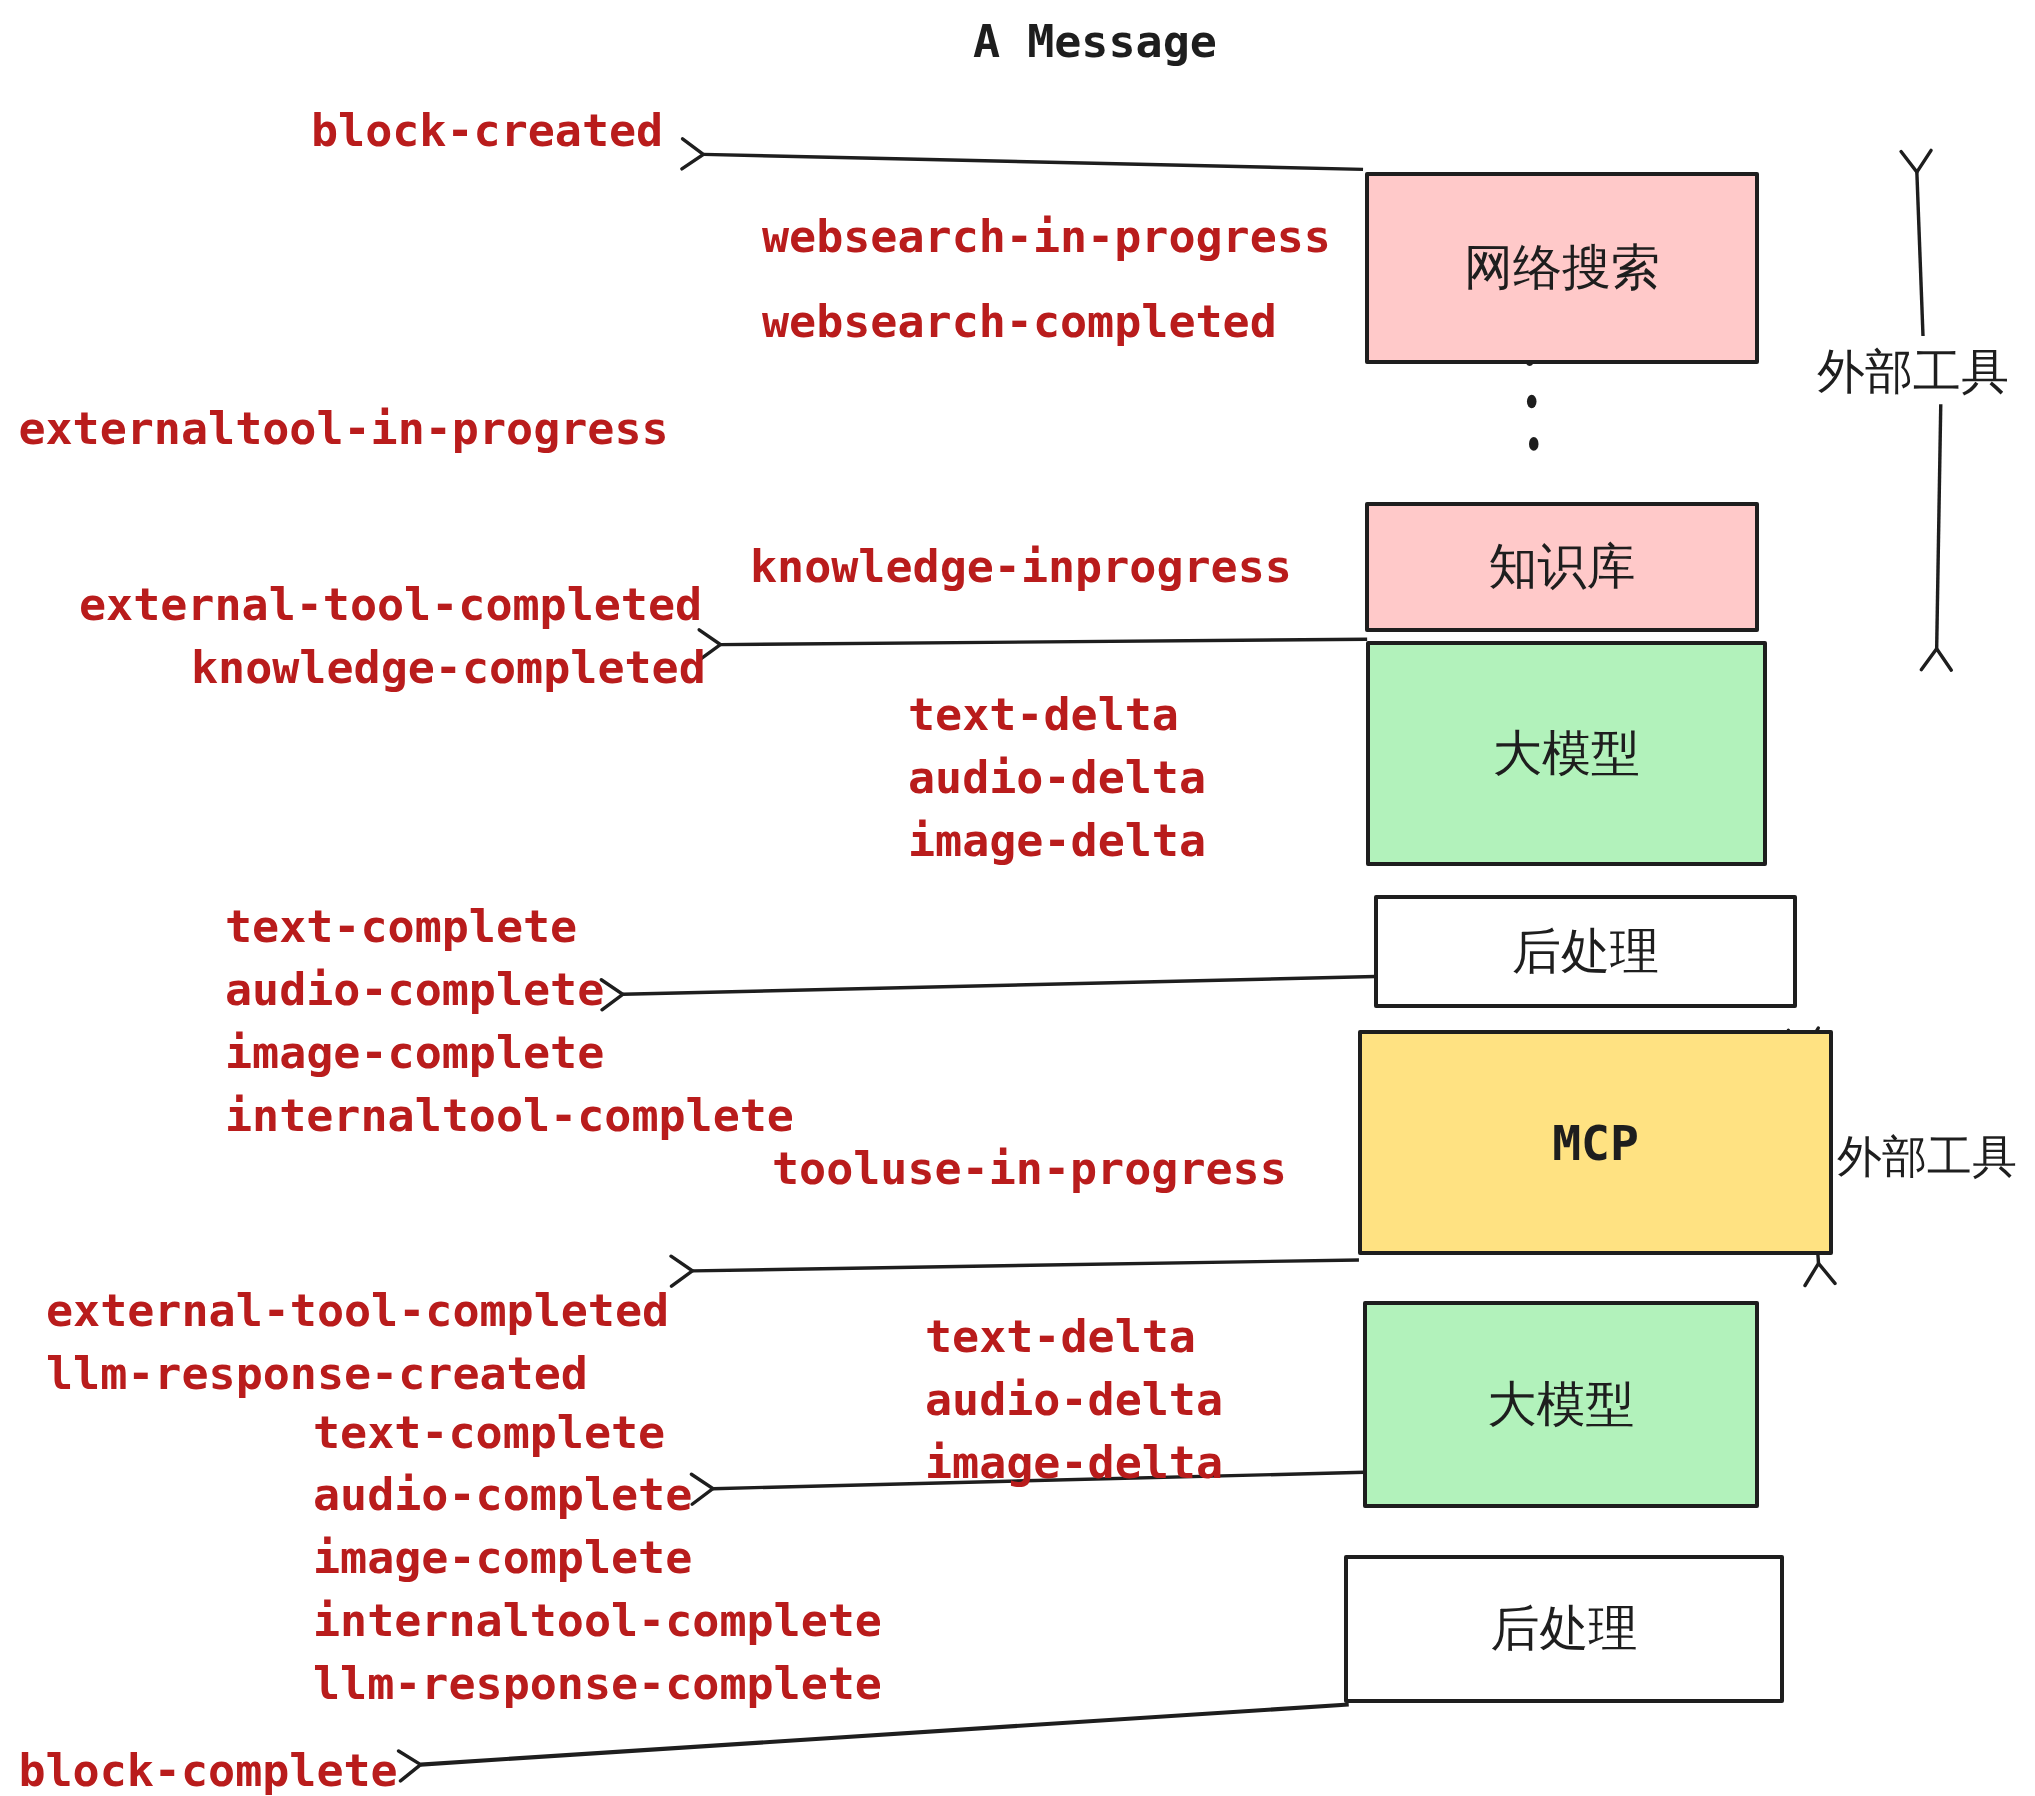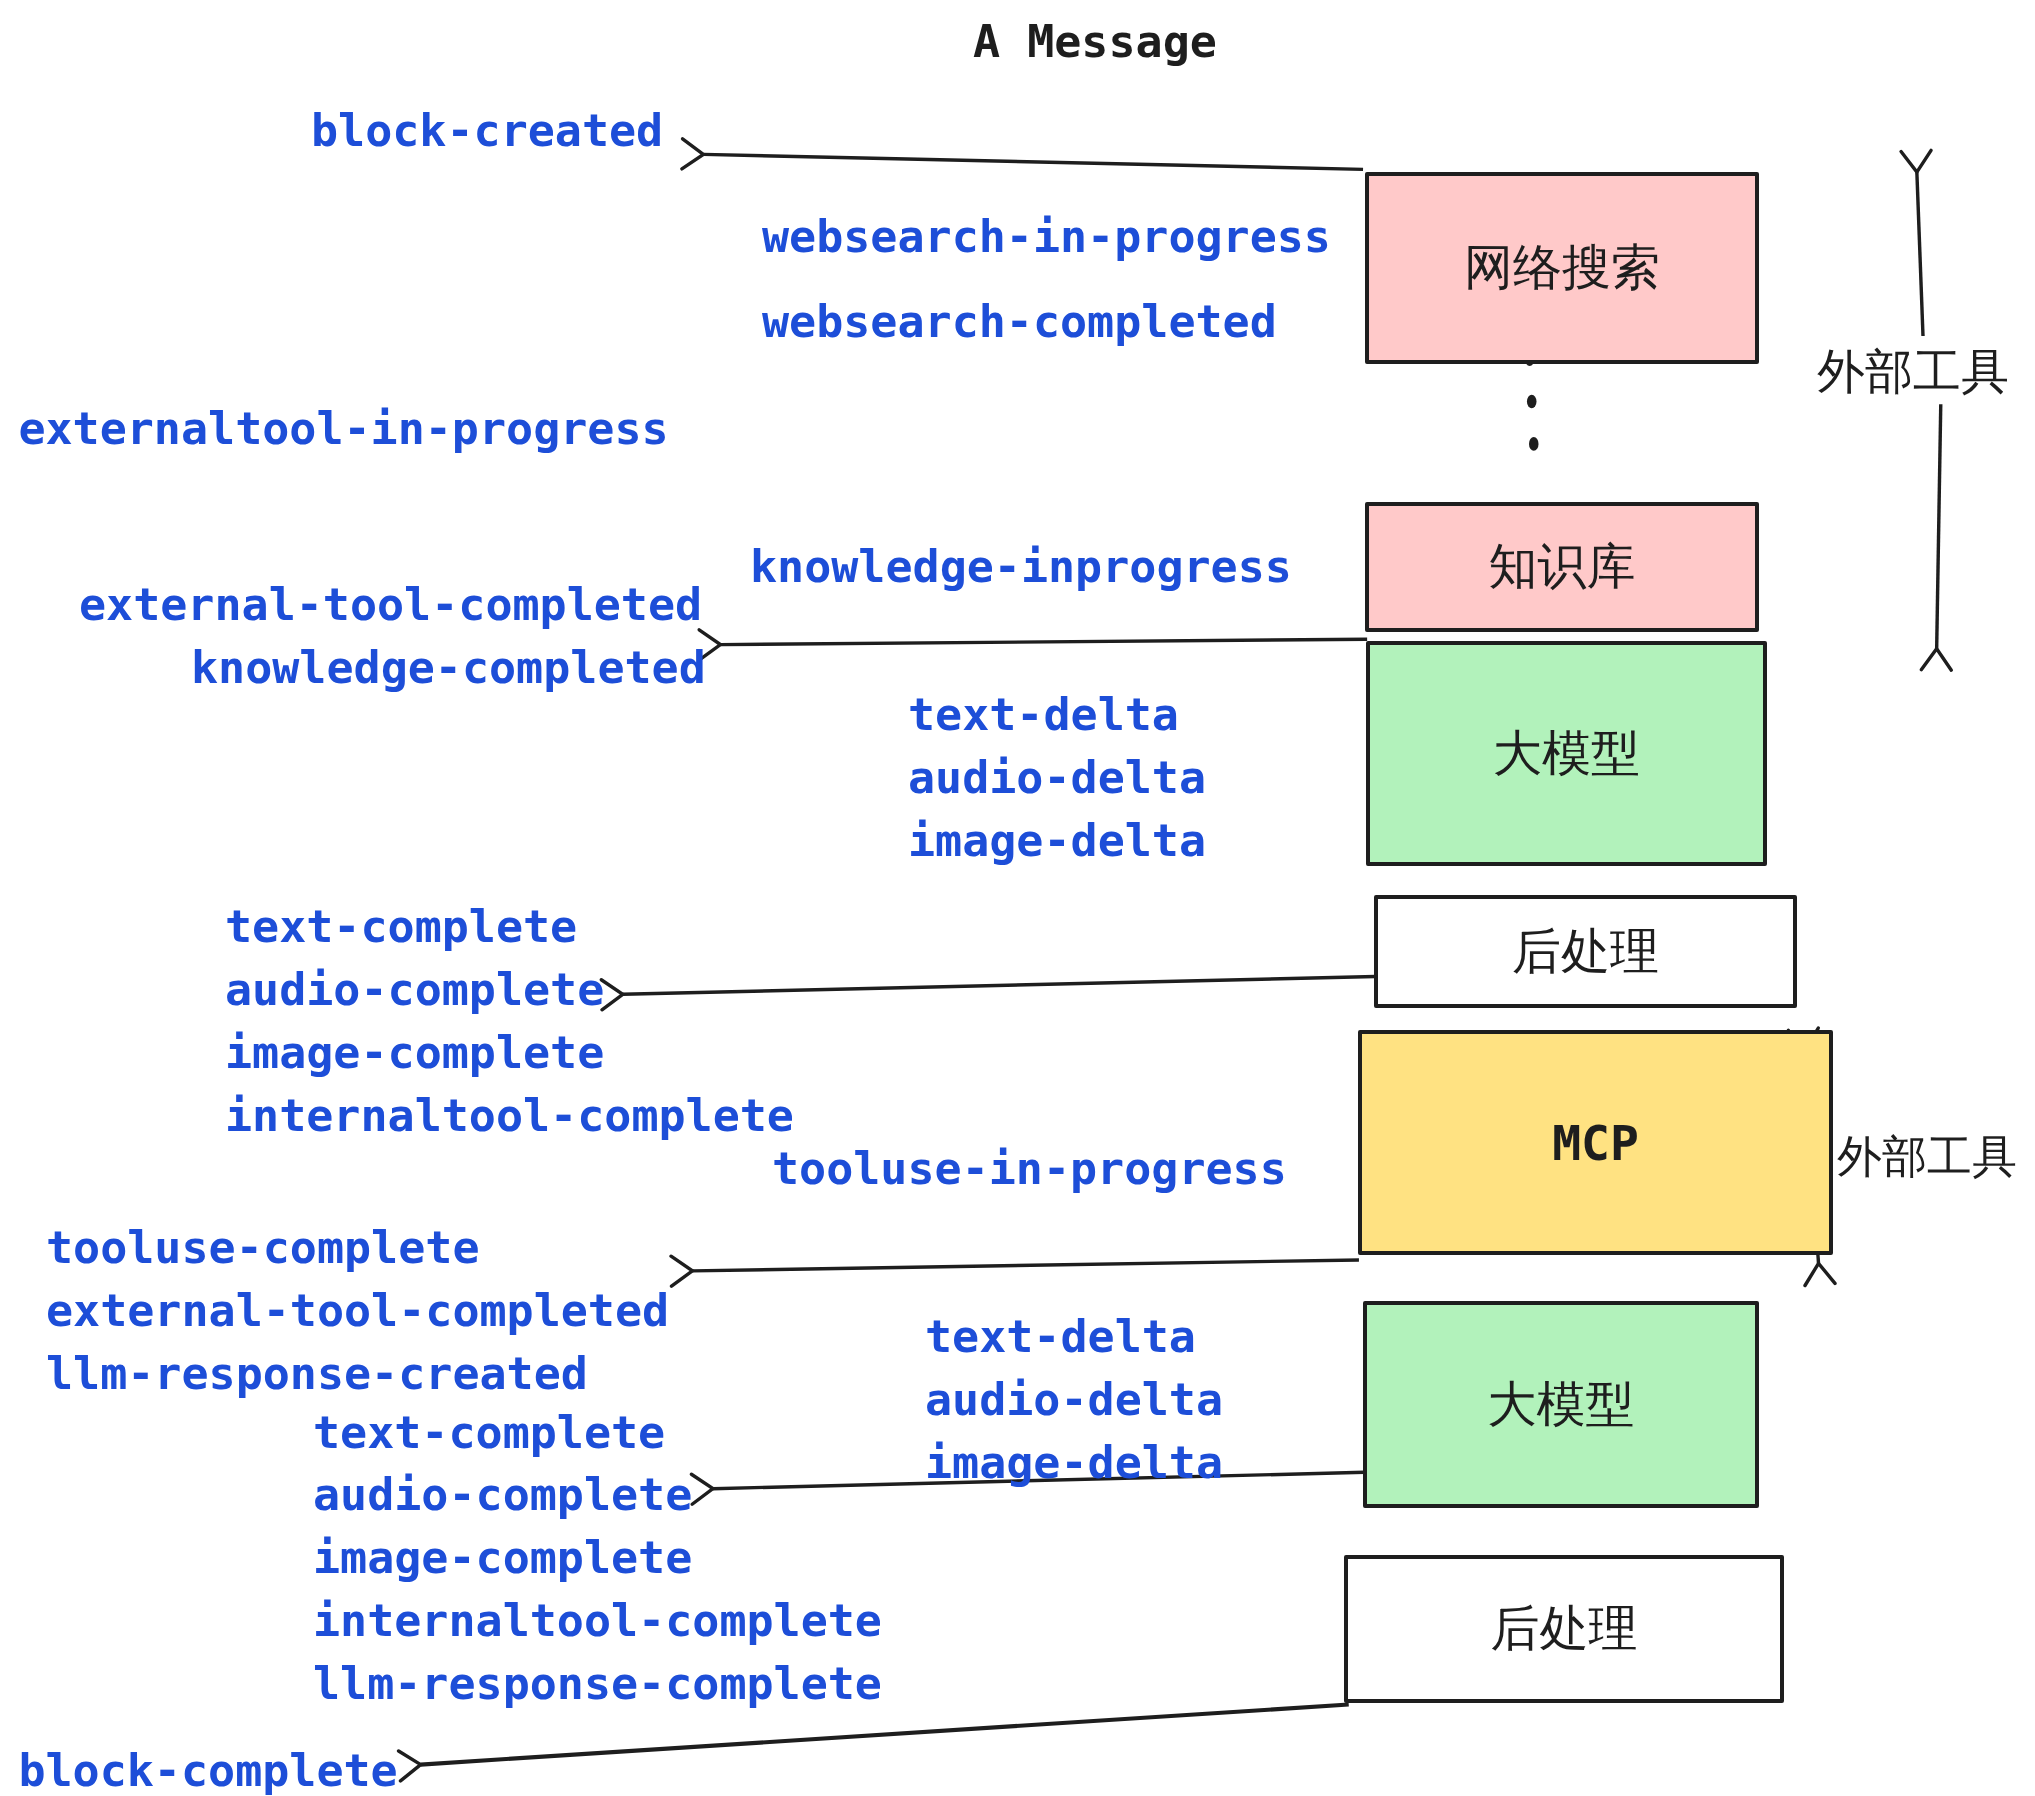--- a/index.html
+++ b/index.html
@@ -14,21 +14,21 @@
     padding-left: 24px;
   }
   .svg-layer { position: absolute; left: 0; top: 0; width: 2035px; height: 1796px; }
   .evt {
     position: absolute;
     font-family: "DejaVu Sans Mono", "Liberation Mono", monospace;
     font-size: 45px;
     font-weight: bold;
     line-height: 1.2;
     white-space: nowrap;
-    color: #1d4ed8;
+    color: #b91c1c;
   }
   .title {
     position: absolute;
     left: 973px; top: 15px;
     font-size: 45px; font-weight: bold;
     white-space: nowrap; color: #1e1e1e;
   }
   .node {
     position: absolute;
     border: 4.1px solid #1e1e1e;
@@ -120,21 +120,20 @@
   <div class="evt" style="left:908px; top:751px;">audio-delta</div>
   <div class="evt" style="left:908px; top:814px;">image-delta</div>
 
   <div class="evt" style="left:225px;  top:900px;">text-complete</div>
   <div class="evt" style="left:225px;  top:963px;">audio-complete</div>
   <div class="evt" style="left:225px;  top:1026px;">image-complete</div>
   <div class="evt" style="left:225px;  top:1089px;">internaltool-complete</div>
 
   <div class="evt" style="left:772px; top:1142px;">tooluse-in-progress</div>
 
-  <div class="evt" style="left:46px;   top:1221px;">tooluse-complete</div>
   <div class="evt" style="left:46px;   top:1284px;">external-tool-completed</div>
   <div class="evt" style="left:46px;   top:1347px;">llm-response-created</div>
 
   <div class="evt" style="left:925px; top:1310px;">text-delta</div>
   <div class="evt" style="left:925px; top:1373px;">audio-delta</div>
   <div class="evt" style="left:925px; top:1436px;">image-delta</div>
 
   <div class="evt" style="left:313px;  top:1406px;">text-complete</div>
   <div class="evt" style="left:313px;  top:1468px;">audio-complete</div>
   <div class="evt" style="left:313px;  top:1531px;">image-complete</div>

